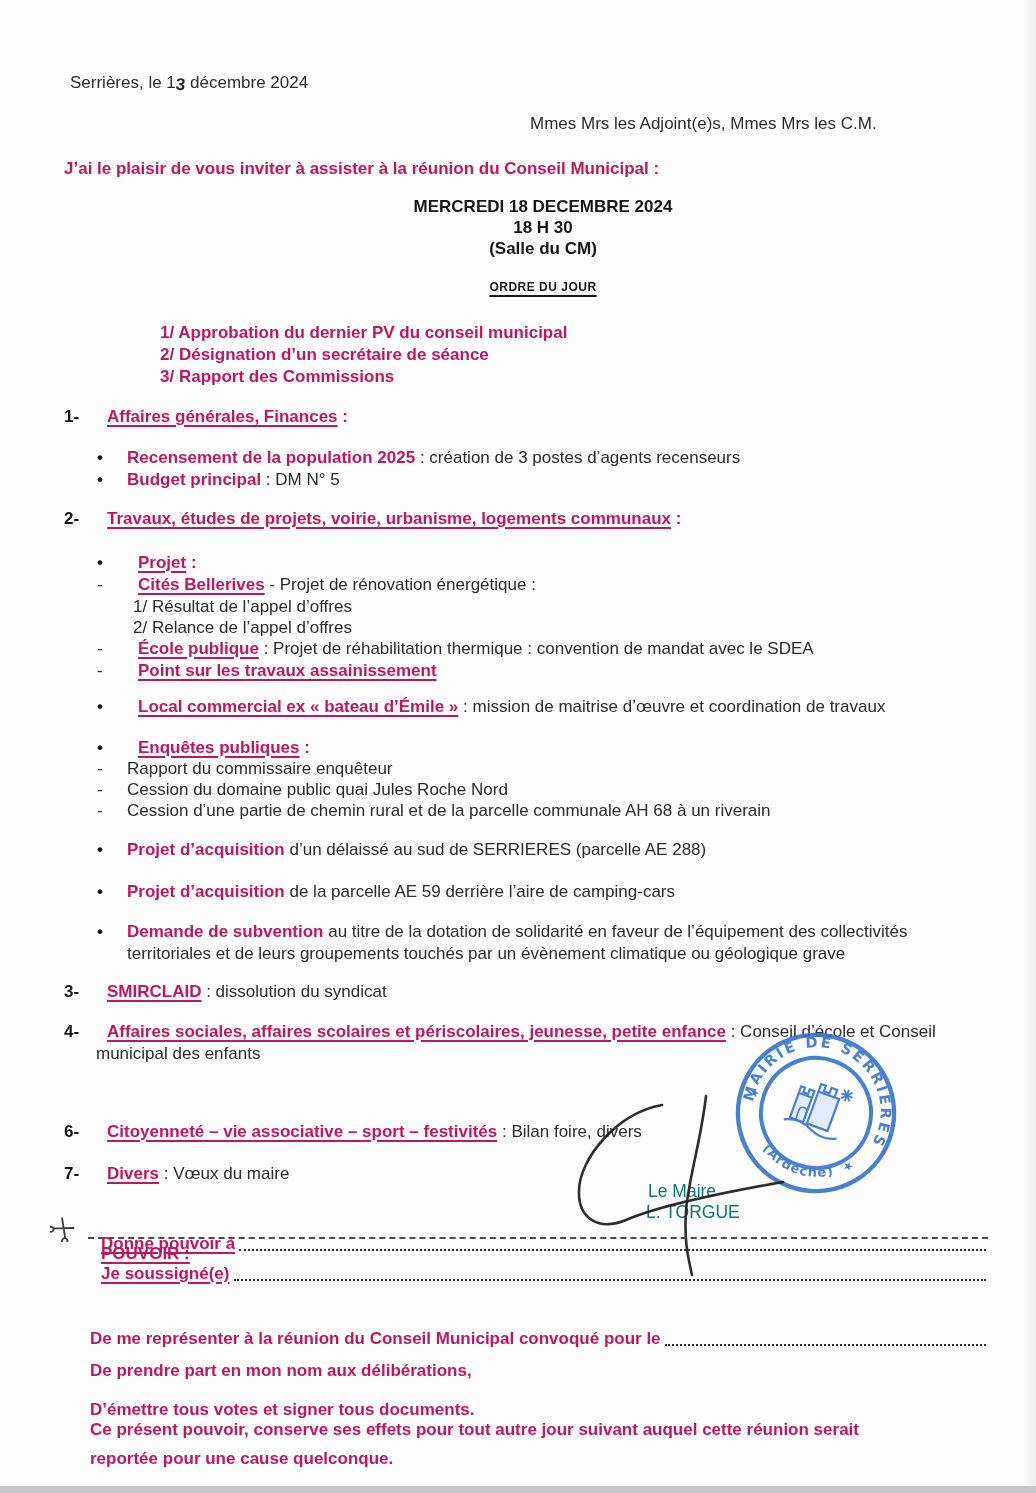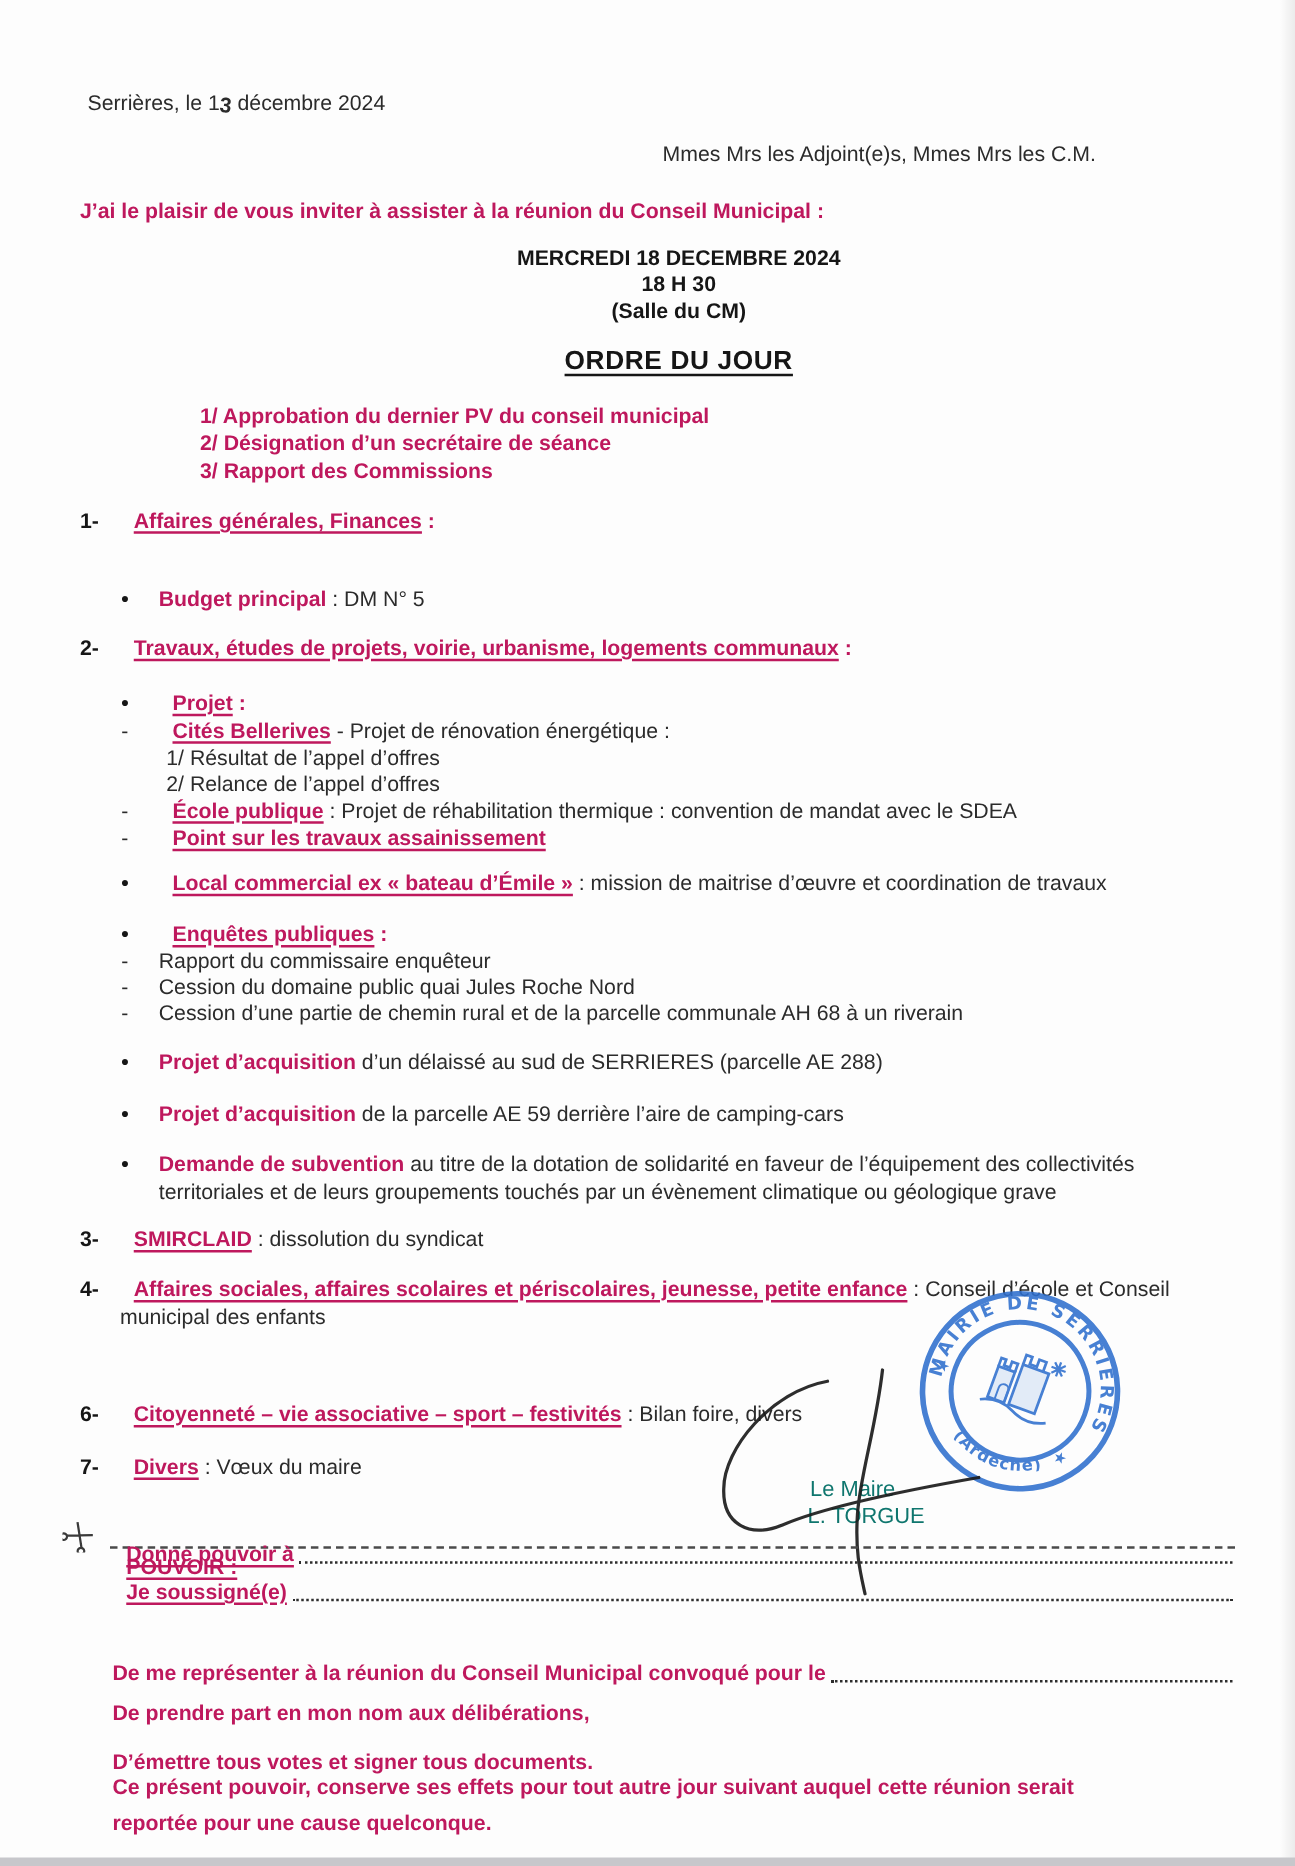--- a/index.html
+++ b/index.html
@@ -11,21 +11,21 @@
   }
   .line{position:absolute;white-space:nowrap;font-size:17px;line-height:22px;color:#2b2b2b;}
   .wrapline{white-space:normal;}
   .b{font-weight:bold;color:#be185d;}
   .u{text-decoration:underline;text-decoration-thickness:1.8px;text-underline-offset:3px;margin-left:11px;}
   .marker{display:inline-block;width:30px;font-weight:bold;color:#161616;}
   .marker.reg{font-weight:normal;color:#2b2b2b;}
   .num{display:inline-block;width:32px;font-weight:bold;color:#161616;}
   .centerblock{position:absolute;left:50px;width:986px;text-align:center;}
   .centerblock .mline{font-weight:bold;color:#161616;font-size:17px;line-height:21px;}
-  .ordre{font-weight:bold;font-size:21px;letter-spacing:0.5px;color:#161616;
+  .ordre{font-weight:bold;font-size:12px;letter-spacing:0.5px;color:#161616;
          text-decoration:underline;text-decoration-thickness:2px;text-underline-offset:4px;}
   .fline{position:absolute;display:flex;align-items:flex-end;font-size:17px;}
   .fline .dots{flex:1;border-bottom:2.4px dotted #2e2e2e;margin-bottom:3px;margin-left:4px;}
   .cutline{position:absolute;height:0;border-top:2px dashed #4a4a4a;}
   .sig-text{position:absolute;font-size:17.5px;color:#0f766e;}
   .overlay{position:absolute;}
   .bottom-strip{position:absolute;left:0;bottom:0;width:100%;height:7px;background:#c7c7cb;}
   .edge-right{position:absolute;top:0;right:0;width:12px;height:100%;
               background:linear-gradient(to right, rgba(0,0,0,0), rgba(0,0,0,0.07));}
   .hand{display:inline-block;font-weight:600;transform:rotate(6deg) translateY(2px);}
@@ -56,20 +56,23 @@
   <div class="centerblock" style="top:277px;">
     <span class="ordre">ORDRE DU JOUR</span>
   </div>
 
   <div class="line b" style="left:160px;top:322px;"><span>1/ Approbation du dernier PV du conseil municipal</span></div>
   <div class="line b" style="left:160px;top:344px;"><span>2/ Désignation d’un secrétaire de séance</span></div>
   <div class="line b" style="left:160px;top:366px;"><span>3/ Rapport des Commissions</span></div>
 
   <div class="line" style="left:64px;top:406px;">
     <span class="num">1-</span><span class="b u">Affaires générales, Finances</span><span class="b"> :</span>
+  </div>
+  <div class="line" style="left:97px;top:447px;">
+    <span class="marker">•</span><span class="b">Recensement de la population 2025</span><span> : création de 3 postes d’agents recenseurs</span>
   </div>
   <div class="line" style="left:97px;top:469px;">
     <span class="marker">•</span><span class="b">Budget principal</span><span> : DM N° 5</span>
   </div>
 
   <div class="line" style="left:64px;top:508px;">
     <span class="num">2-</span><span class="b u">Travaux, études de projets, voirie, urbanisme, logements communaux</span><span class="b"> :</span>
   </div>
 
   <div class="line" style="left:97px;top:552px;">

